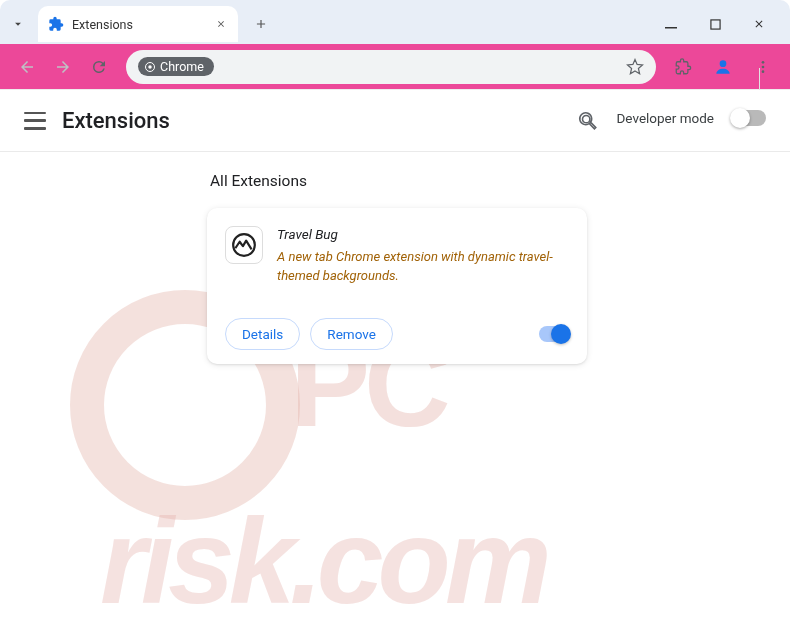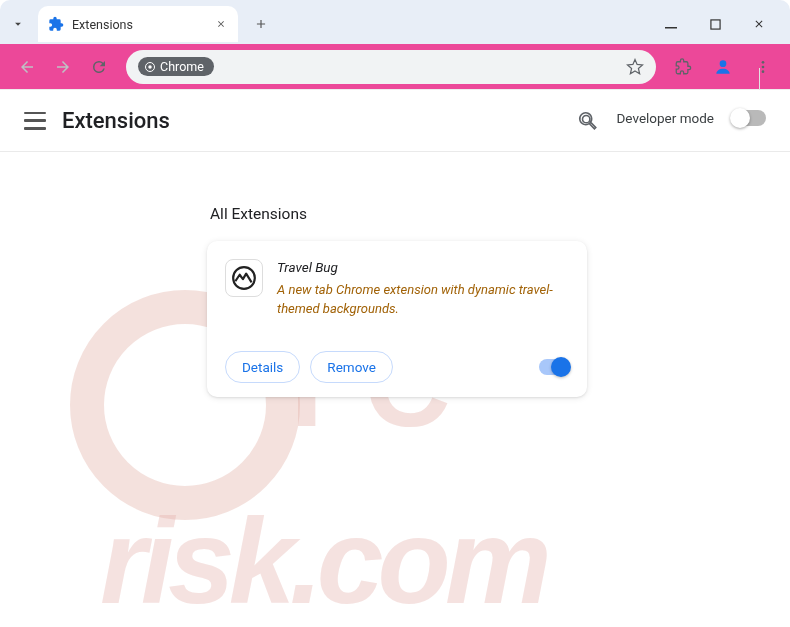--- a/index.html
+++ b/index.html
@@ -144,21 +144,20 @@
   
   .content {
     padding: 20px 0 0 0;
     position: relative;
   }
   .section-title {
     font-size: 15.5px;
     color: #202124;
     margin-left: 210px;
     margin-bottom: 18px;
-    margin-top: 33px;
   }
   .card {
     width: 380px;
     margin-left: 207px;
     background: #fff;
     border-radius: 10px;
     box-shadow: 0 1px 2px rgba(0,0,0,0.08), 0 1px 6px rgba(0,0,0,0.10);
     padding: 18px 18px 14px 18px;
     position: relative;
     z-index: 2;

